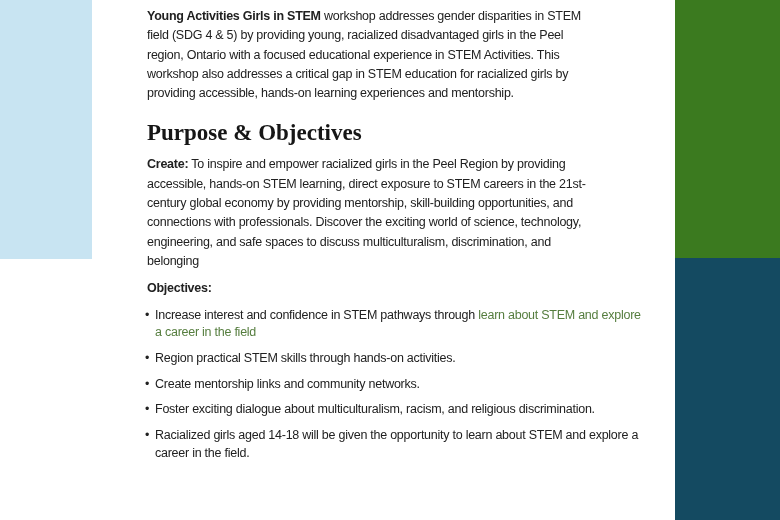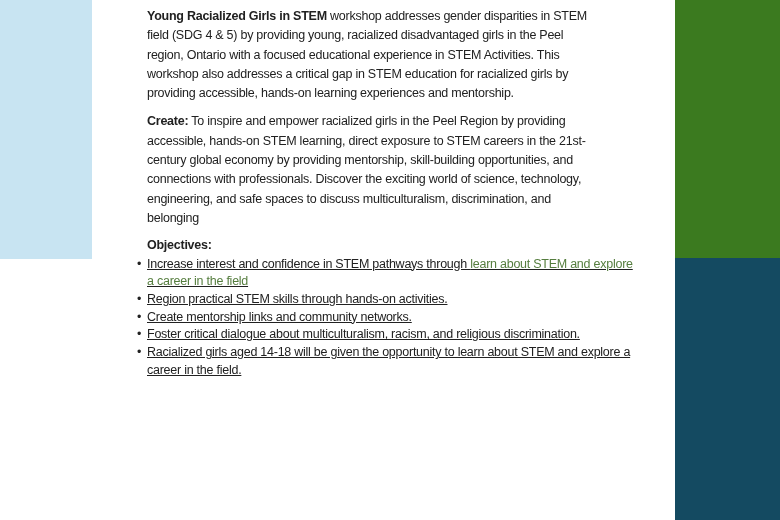--- a/index.html
+++ b/index.html
@@ -49,64 +49,64 @@
     margin: 8px 0 0 0;
     font-weight: bold;
   }
   .objectives {
     margin: 0; padding: 0 0 0 0;
     list-style: none;
     line-height: 17.7px;
   }
   .objectives li {
     position: relative;
-    margin: 0;
+    margin: 8px;
     white-space: pre-line;
-    text-decoration: underline;
   }
   .objectives li::before {
     content: "\2022";
     position: absolute;
     left: -10px; top: 0;
   }
   .hl { color: var(--highlight-green, #557d3e); }
   b { font-weight: bold; }
 </style>
 </head>
 <body>
 
 <div>
 
   <div class="bar bar-left"></div>
   <div class="bar bar-right-top"></div>
   <div class="bar bar-right-bottom"></div>
 
   <div class="content">
 
-    <p class="para"><b>Young Racialized Girls in STEM</b><span> workshop addresses gender disparities in STEM
+    <p class="para"><b>Young Activities Girls in STEM</b><span> workshop addresses gender disparities in STEM
 field (SDG 4 &amp; 5) by providing young, racialized disadvantaged girls in the Peel
 region, Ontario with a focused educational experience in STEM Activities. This
 workshop also addresses a critical gap in STEM education for racialized girls by
 providing accessible, hands-on learning experiences and mentorship.</span></p>
 
 
+    <h1 class="heading">Purpose &amp; Objectives</h1>
 
     <p class="para purpose"><b>Create:</b><span> To inspire and empower racialized girls in the Peel Region by providing
 accessible, hands-on STEM learning, direct exposure to STEM careers in the 21st-
 century global economy by providing mentorship, skill-building opportunities, and
 connections with professionals. Discover the exciting world of science, technology,
 engineering, and safe spaces to discuss multiculturalism, discrimination, and
 belonging</span></p>
 
     <p class="obj-label">Objectives:</p>
 
     <ul class="objectives">
       <li><span>Increase interest and confidence in STEM pathways through </span><span class="hl">learn about STEM and explore
 a career in the field</span></li>
       <li>Region practical STEM skills through hands-on activities.</li>
       <li>Create mentorship links and community networks.</li>
-      <li>Foster critical dialogue about multiculturalism, racism, and religious discrimination.</li>
+      <li>Foster exciting dialogue about multiculturalism, racism, and religious discrimination.</li>
       <li>Racialized girls aged 14-18 will be given the opportunity to learn about STEM and explore a
 career in the field.</li>
     </ul>
 
   </div>
 </div>
 
 </body></html>

